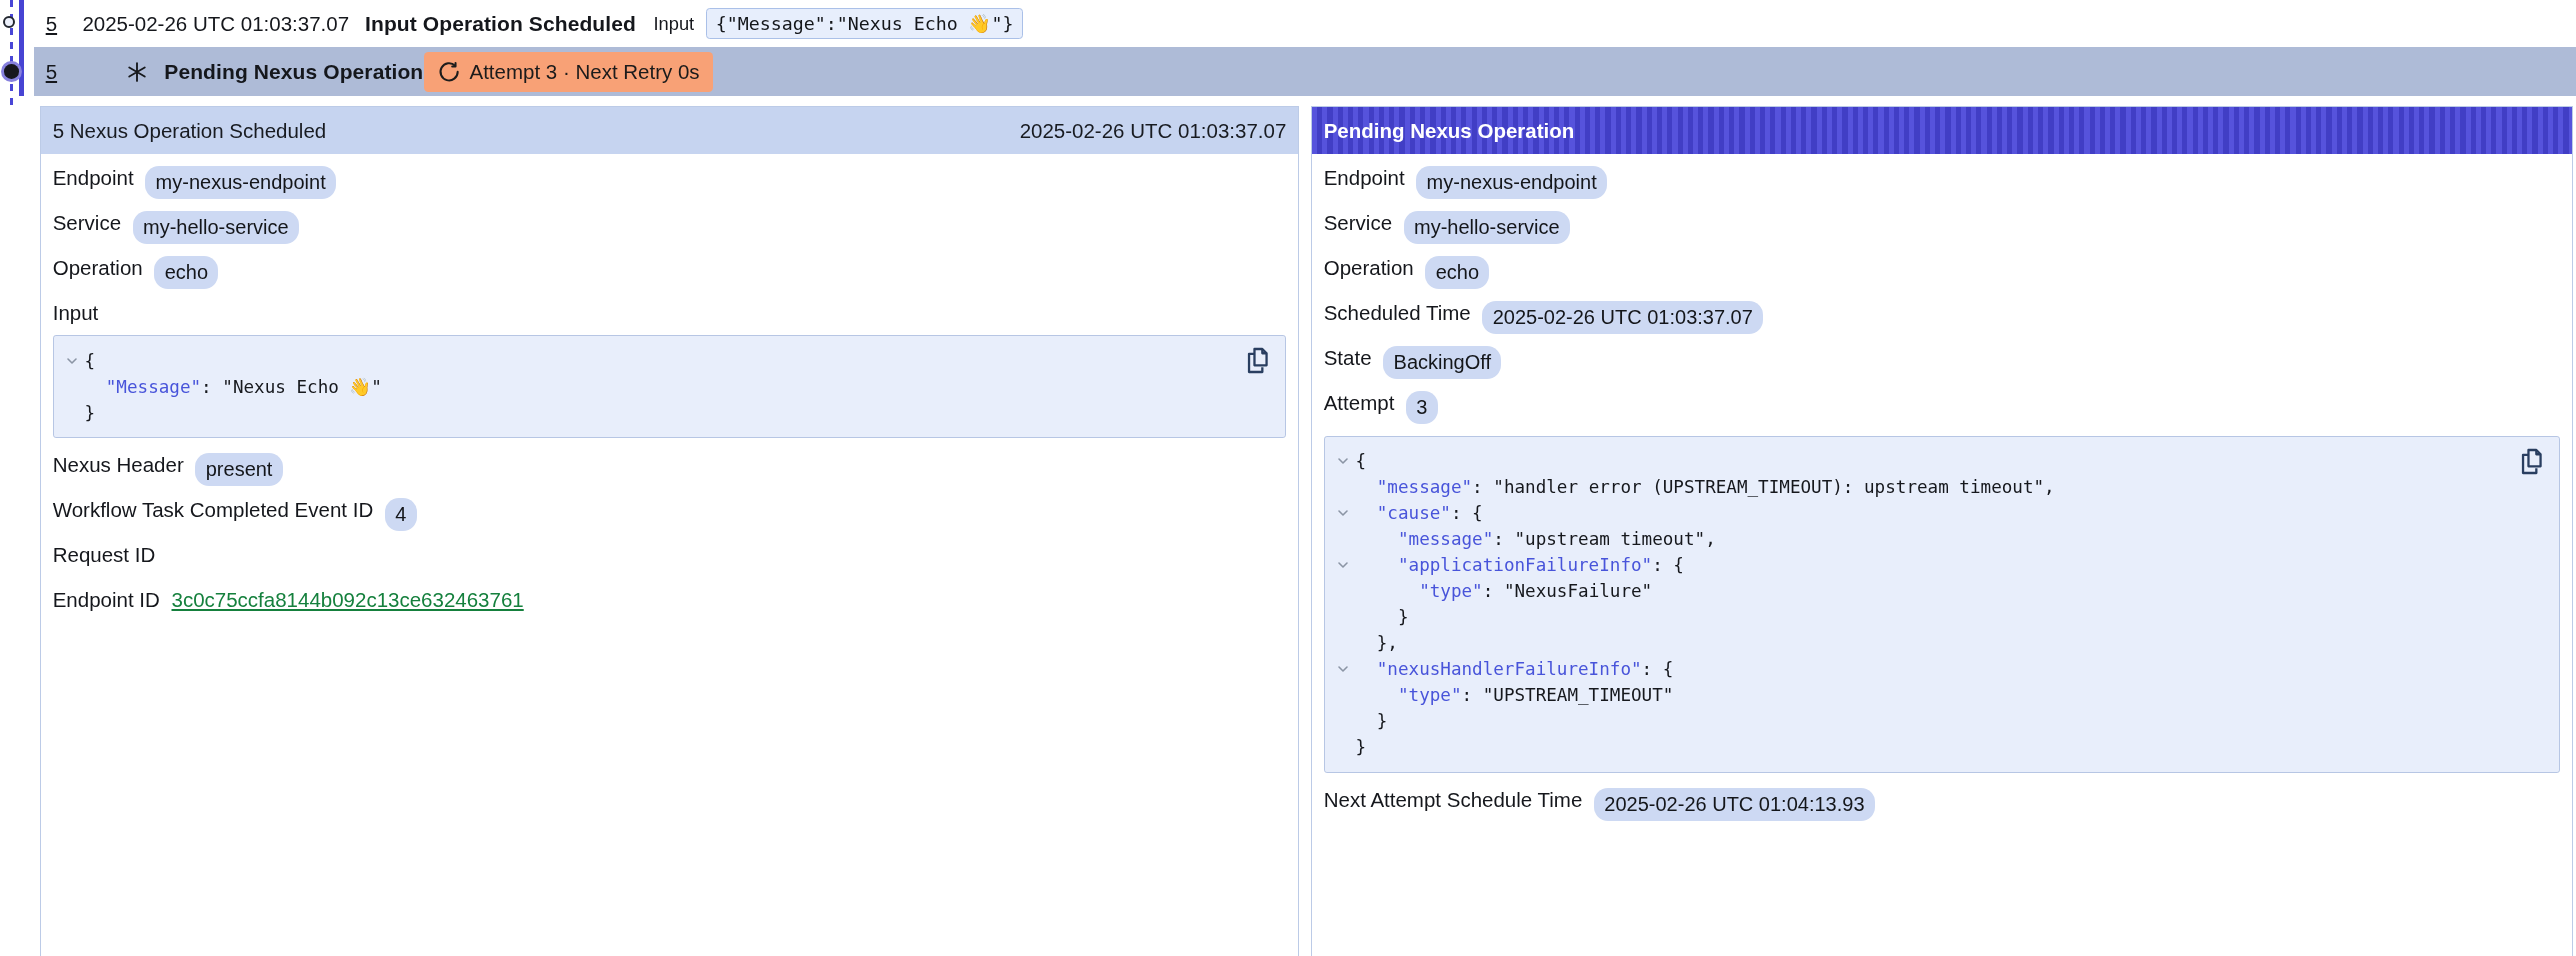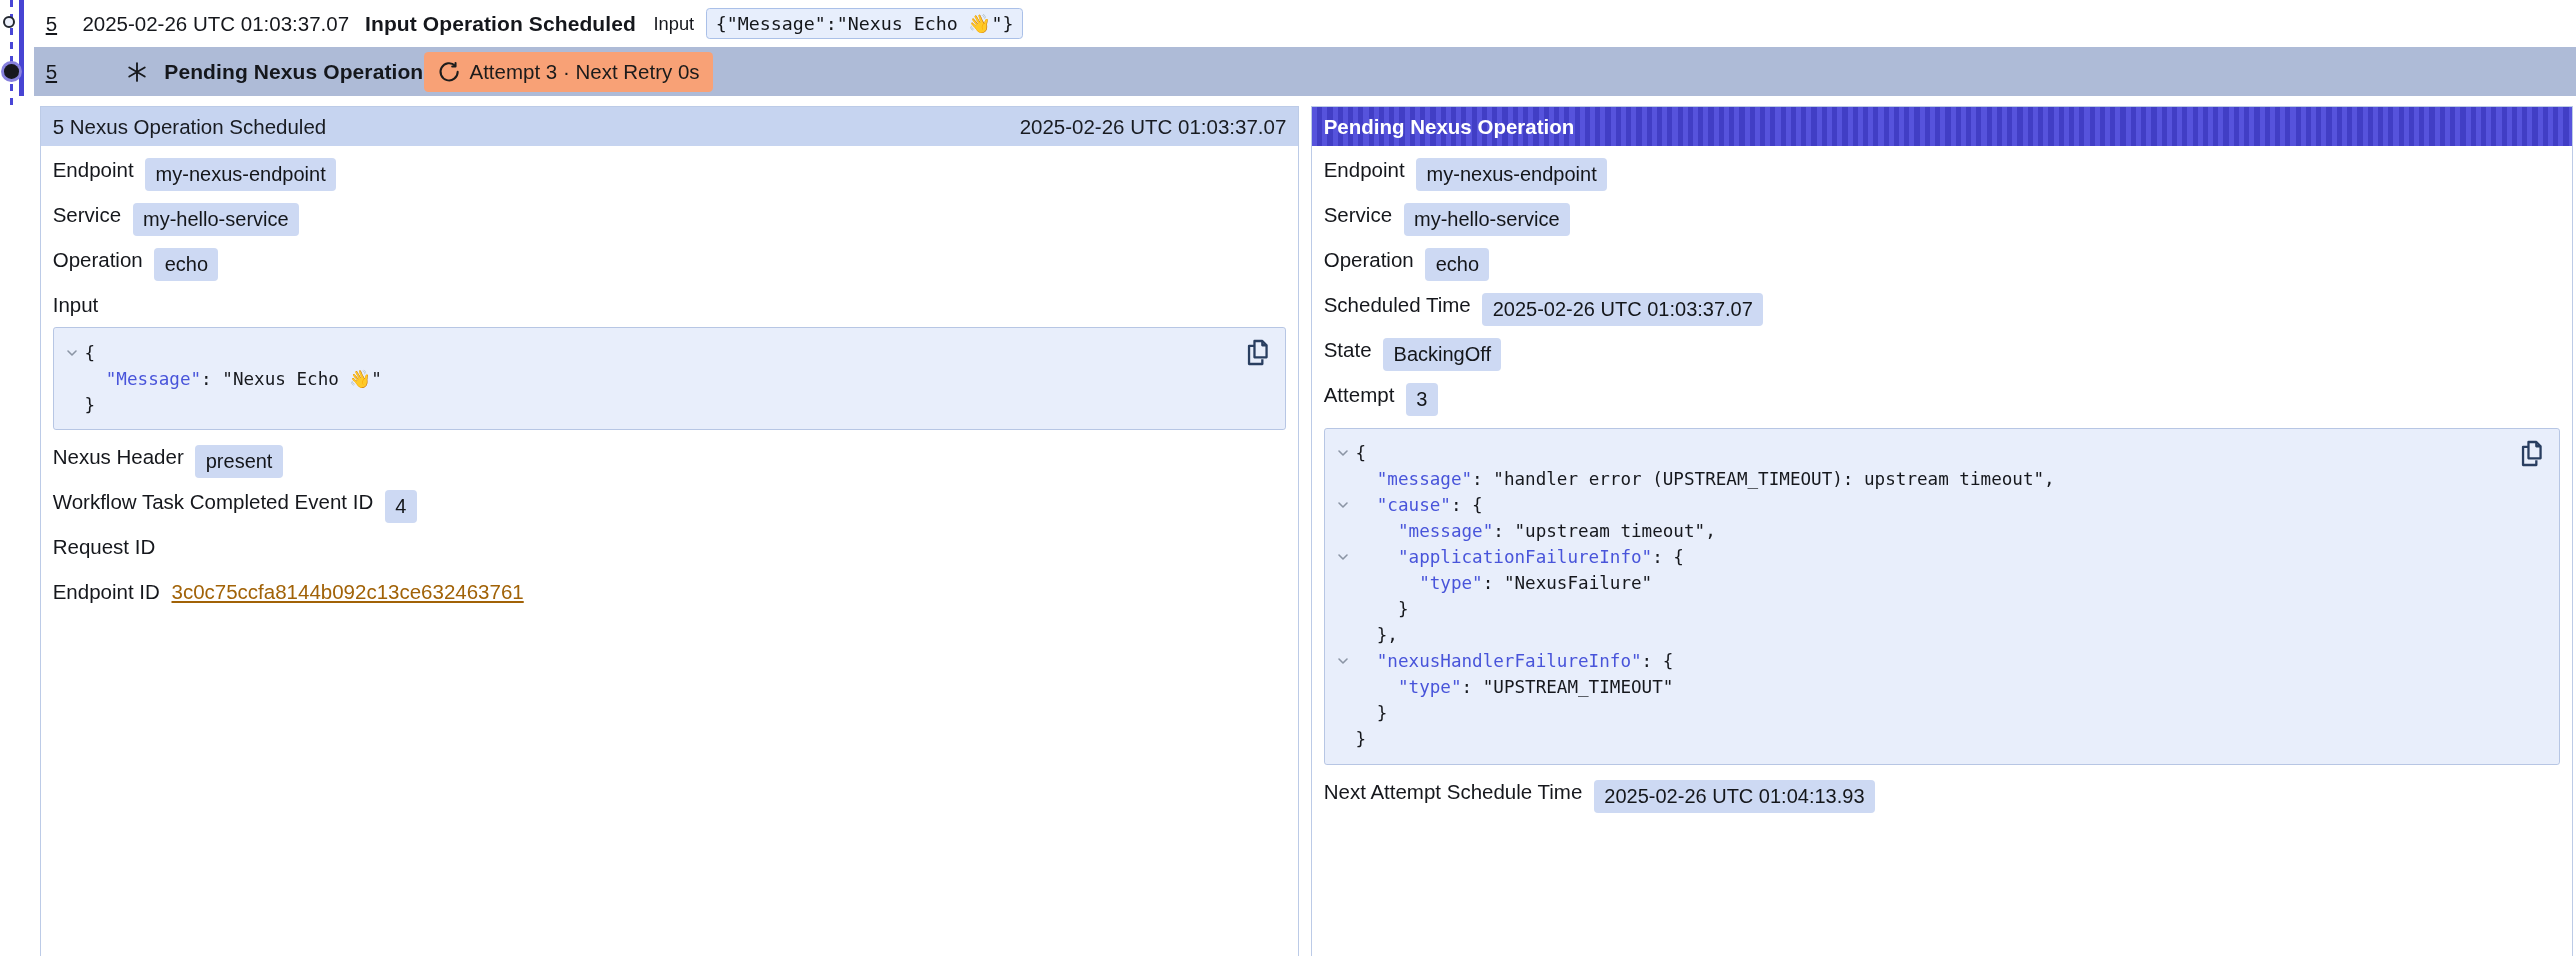--- a/index.html
+++ b/index.html
@@ -29,32 +29,32 @@
                     padding:3.7px 8.8px; color:#14161a; cursor:pointer; }
   .p-star  { margin-left:53px; display:flex; align-items:center; }
   .p-title { margin-left:14.6px; font-size:21px; font-weight:700; letter-spacing:0.1px; }
   .p-badge { margin-left:1px; display:flex; align-items:center; gap:8.8px; height:40px;
              background:#f8a176; border-radius:4.4px; padding:0 13px; font-size:20.5px; color:#1b1b1b; }
 
   
   .panel { position:absolute; top:106px; height:879px; background:#ffffff; border:1.5px solid #bccbe7; }
   .panel-left  { left:40px;   width:1259px; }
   .panel-right { left:1311px; width:1262px; }
-  .panel-header { height:39px; display:flex; align-items:center; justify-content:space-between;
+  .panel-header { height:47px; display:flex; align-items:center; justify-content:space-between;
                   padding:0 11.7px; font-size:20.5px; }
   .panel-header.lh { background:#c6d4f0; font-weight:500; color:#181b21; }
   .panel-header.lh .header-time { font-weight:400; }
   .panel-header.rh { background:repeating-linear-gradient(90deg,#5653dc 0 5.1px,#413ec5 5.1px 10.3px);
                      color:#ffffff; font-weight:600; }
   .panel-body { padding:11.7px 11.7px 0 11.7px; }
 
   .field { display:flex; align-items:flex-start; margin-bottom:11px; min-height:34px; font-size:20.5px; }
   .field-label { margin-right:11.7px; white-space:nowrap; }
-  .chip { background:#cdd9f3; border-radius:4px; padding:5.1px 10.3px; font-size:20px; color:#14161a; white-space:nowrap; }
-  .link-value { color:#a16207; text-decoration:underline; cursor:pointer; font-size:20.5px; }
+  .chip { background:#cdd9f3; border-radius:14px; padding:5.1px 10.3px; font-size:20px; color:#14161a; white-space:nowrap; }
+  .link-value { color:#15803d; text-decoration:underline; cursor:pointer; font-size:20.5px; }
   .section-label { font-size:20.5px; margin:5.9px 0 10.3px; }
 
   .code-block { position:relative; background:#e8eefb; border:1.5px solid #b7c6e4; border-radius:2.9px;
                 padding:11.7px 51px 11.7px 5.9px; margin-bottom:14.6px; }
   .code-line  { display:flex; align-items:center; height:26px; }
   .caret-cell { flex:0 0 25px; display:flex; align-items:center; justify-content:center; }
   .code-text  { font-family:"DejaVu Sans Mono",monospace; font-size:17.6px; white-space:pre; color:#16181d; }
   .json-key   { color:#4854da; }
   .copy-btn   { position:absolute; top:8.8px; right:11.7px; width:32px; height:32px;
                 background:none; border:none; cursor:pointer; display:flex; align-items:center; justify-content:center; }

